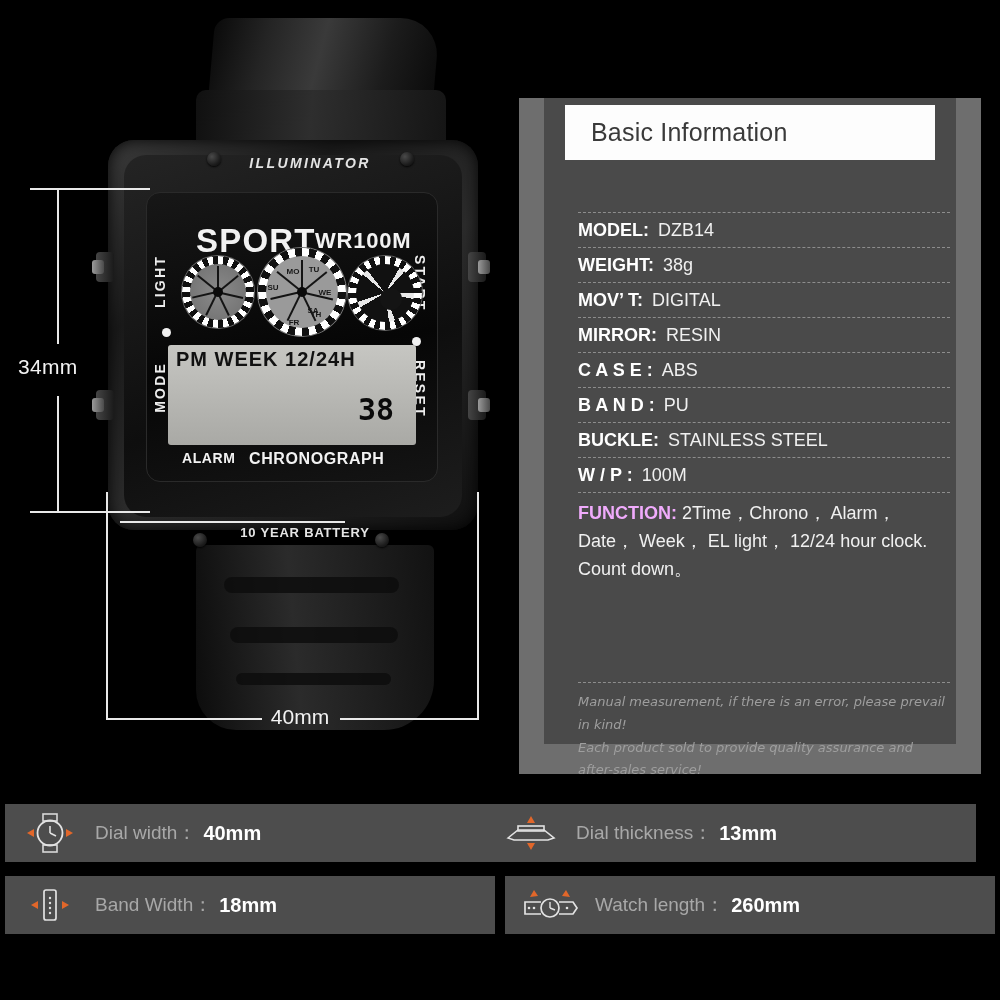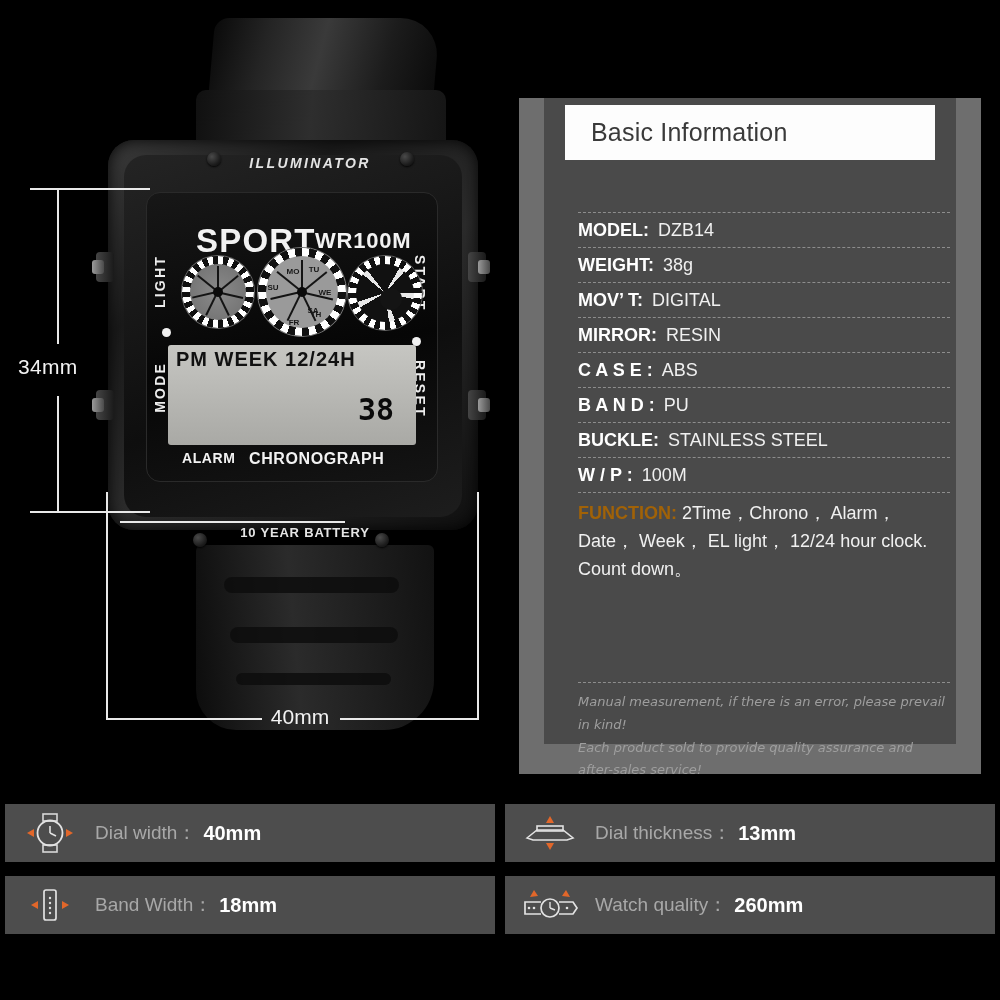--- a/index.html
+++ b/index.html
@@ -176,21 +176,21 @@
   .spec-row{
     border-top:1px dashed #8d8d8d;
     padding:7px 0 6px 0;
     display:flex; align-items:baseline; gap:9px;
   }
   .spec-row:first-child{ border-top:1px dashed #8d8d8d; }
   .spec-k{ font-size:18px; font-weight:bold; color:#fff; white-space:nowrap; }
   .spec-v{ font-size:18px; color:#f0f0f0; font-weight:normal; }
   .spec-func{ display:block; padding-bottom:8px; }
   .spec-func .fl{ display:block; font-size:18px; color:#f0f0f0; line-height:1.55; }
-  .spec-func .fl b{ font-weight:bold; color:#a16207; }
+  .spec-func .fl b{ font-weight:bold; color:#f0abfc; }
 
   #disclaimer{
     position:absolute; left:578px; top:682px; width:372px;
     border-top:1px dashed #8d8d8d; padding-top:8px;
   }
   #disclaimer div{
     font-size:13px; color:#9e9e9e; line-height:1.75;
     font-family:"DejaVu Sans", sans-serif; font-style:italic;
   }
 
@@ -200,21 +200,21 @@
   }
   .card{
     position:absolute; height:58px; background:#4d4d4d;
     display:flex; align-items:center;
   }
   .card-icon{ width:90px; display:flex; justify-content:center; align-items:center; }
   .card-label{ font-size:19px; color:#a8a8a8; }
   .card-val{ font-size:20px; color:#fff; font-weight:bold; margin-left:7px; }
 
   #card-0{ left:5px;   top:4px;  width:490px; }
-  #card-1{ left:505px; top:4px;  width:490px; }
+  #card-1{ left:486px; top:4px;  width:490px; }
   #card-2{ left:5px;   top:76px; width:490px; }
   #card-3{ left:505px; top:76px; width:490px; }
 </style>
 </head>
 <body>
 
 <div id="watch-photo">
 
   <div id="strap-top" class="wbody"></div>
   <div id="strap-top2" class="wbody"></div>
@@ -419,17 +419,17 @@
         <path d="M35 24 L35 18 M35 24 L40 26" stroke="#e2e2e2" stroke-width="1.4" fill="none"></path>
         <path d="M26 18 L10 18 L10 30 L26 30" fill="none" stroke="#e2e2e2" stroke-width="1.7"></path>
         <path d="M44 18 L58 18 L62 24 L58 30 L44 30" fill="none" stroke="#e2e2e2" stroke-width="1.7"></path>
         <circle cx="14" cy="24" r="1.3" fill="#e2e2e2"></circle>
         <circle cx="19" cy="24" r="1.3" fill="#e2e2e2"></circle>
         <circle cx="52" cy="24" r="1.3" fill="#e2e2e2"></circle>
         <polygon points="19,6 15,13 23,12" fill="#e2672a"></polygon>
         <polygon points="51,6 47,12 55,13" fill="#e2672a"></polygon>
       </svg>
     </div>
-    <div class="card-label">Watch quality：</div>
+    <div class="card-label">Watch length：</div>
     <div class="card-val">260mm</div>
   </div>
 
 </div>
 
 </body></html>

